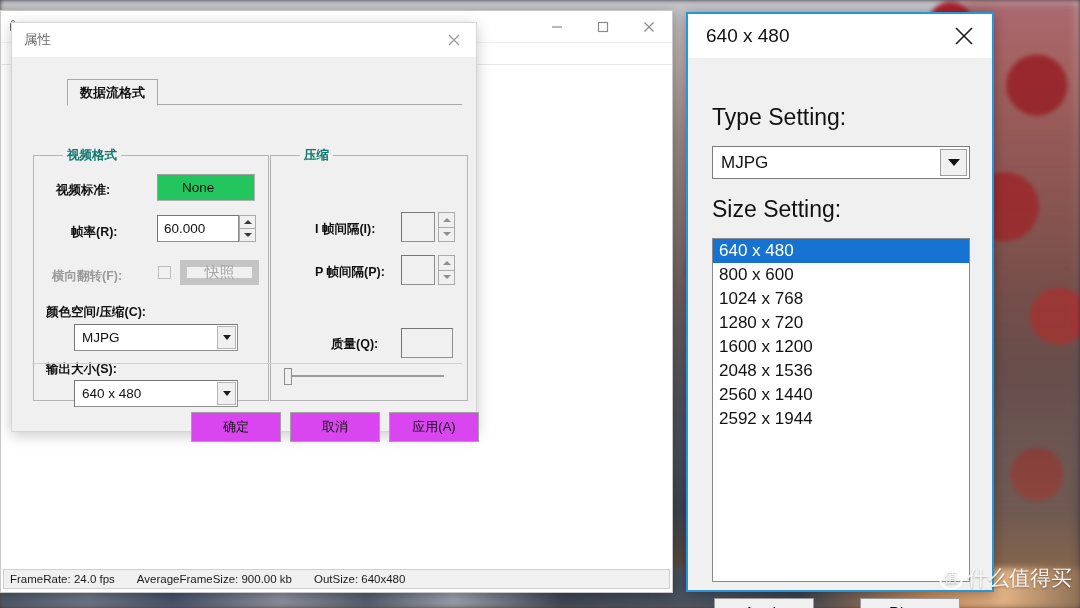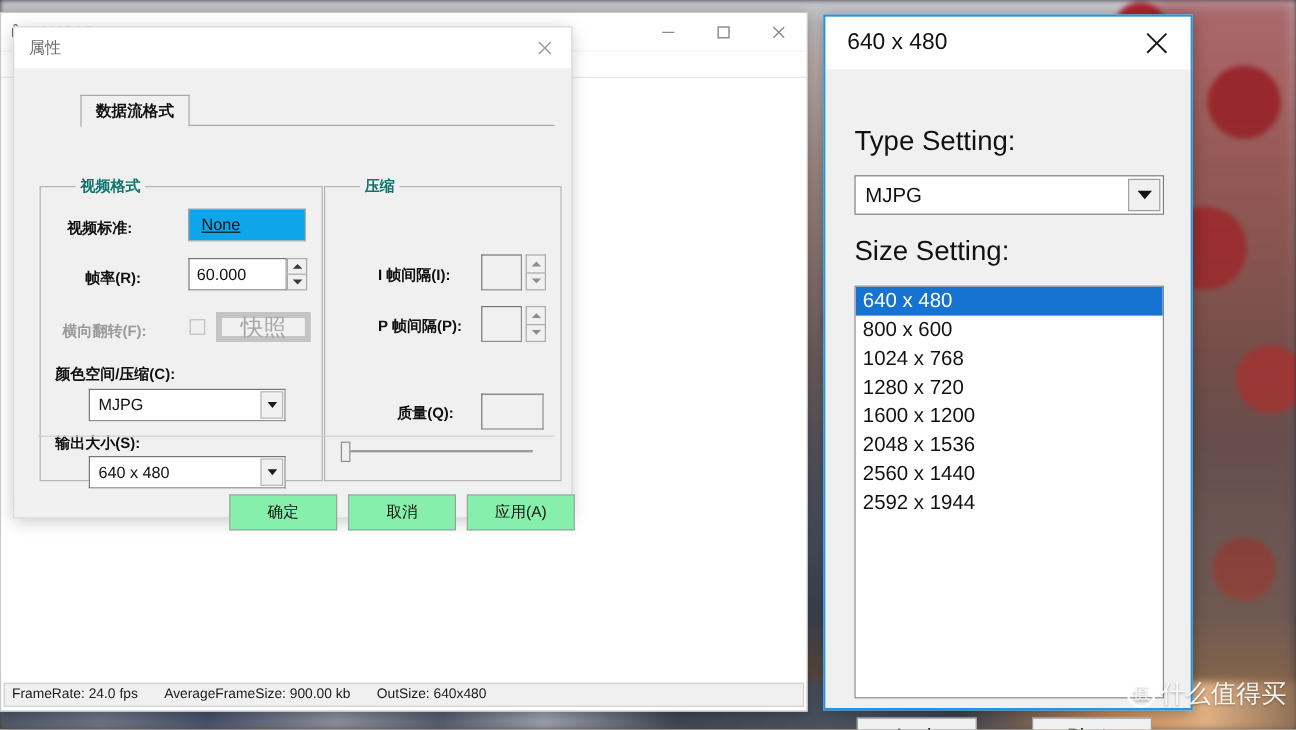--- a/index.html
+++ b/index.html
@@ -135,24 +135,24 @@
     position: absolute; left: 9px; top: -9px; background: #f0f0f0;
     padding: 0 4px; font-size: 12.5px; color: #0f766e; font-weight: bold; margin-left: 20px;
   }
   .group-video { left: 21px; top: 98px; width: 236px; height: 246px; }
   .group-comp  { left: 258px; top: 98px; width: 198px; height: 246px; }
 
   .fld-label { position: absolute; font-size: 12.5px; color: #101010; font-weight: bold; white-space: nowrap; }
   .fld-label.dim { color: #9a9a9a; }
 
   .ro-box {
-    position: absolute; background: #0ea5e9;
+    position: absolute; background: #22c55e;
     border: 1px solid #b0b0b0; border-top-color: #9c9c9c; border-left-color: #9c9c9c;
-    display: flex; align-items: center; padding-left: 10px;
-    font-size: 13.5px; color: #111; text-decoration: underline;
+    display: flex; align-items: center; padding-left: 24px;
+    font-size: 13.5px; color: #111;
   }
   .edit-box {
     position: absolute; background: #ffffff;
     border: 1px solid #8e8e8e; border-top-color: #767676; border-left-color: #767676;
     display: flex; align-items: center; padding-left: 6px;
     font-size: 13.5px; color: #111;
   }
   .edit-box.disabled { background: #f0f0f0; }
 
   .spinner {
@@ -167,23 +167,23 @@
   .arrow-up { width: 0; height: 0; border-left: 4px solid transparent; border-right: 4px solid transparent; border-bottom: 4px solid #3a3a3a; }
   .arrow-dn { width: 0; height: 0; border-left: 4px solid transparent; border-right: 4px solid transparent; border-top: 4px solid #3a3a3a; }
 
   .checkbox-sq {
     position: absolute; width: 13px; height: 13px;
     background: #f0f0f0; border: 1px solid #bdbdbd;
   }
 
   .btn {
     position: absolute; background: #f0f0f0;
-    border: 5px solid #14b8a6;
-    display: flex; align-items: center; justify-content: center;
-    font-size: 19px; color: #111;
+    border: 7px solid #14b8a6;
+    display: flex; align-items: center; justify-content: center;
+    font-size: 15px; color: #111;
   }
   .btn.disabled { color: #a6a6a6; border-color: #c4c4c4; }
 
   .combo {
     position: absolute; background: #ffffff;
     border: 1px solid #8e8e8e; border-top-color: #767676; border-left-color: #767676;
     display: flex; align-items: center;
     font-size: 13.5px; color: #111;
   }
   .combo .combo-text { padding-left: 7px; flex: 1; }
@@ -198,21 +198,21 @@
     position: absolute; height: 2px; background: #9b9b9b;
   }
   .slider-thumb {
     position: absolute; width: 8px; height: 17px;
     background: #f0f0f0; border: 1px solid #8d8d8d;
   }
 
   .dlg-sep { position: absolute; left: 20px; right: 14px; height: 1px; background: #cfcfcf; }
   .dlg-btn {
     position: absolute; height: 30px; width: 90px;
-    background: #86efac; border: 1px solid #a2a2a2;
+    background: #d946ef; border: 1px solid #a2a2a2;
     display: flex; align-items: center; justify-content: center;
     font-size: 13px; color: #111;
   }
 
   
   .res-panel {
     position: absolute; left: 686px; top: 12px; width: 308px; height: 580px;
     background: #f0f0f0; border: 2px solid #2596dd;
     box-shadow: 0 2px 12px rgba(0,0,0,.3);
   }

